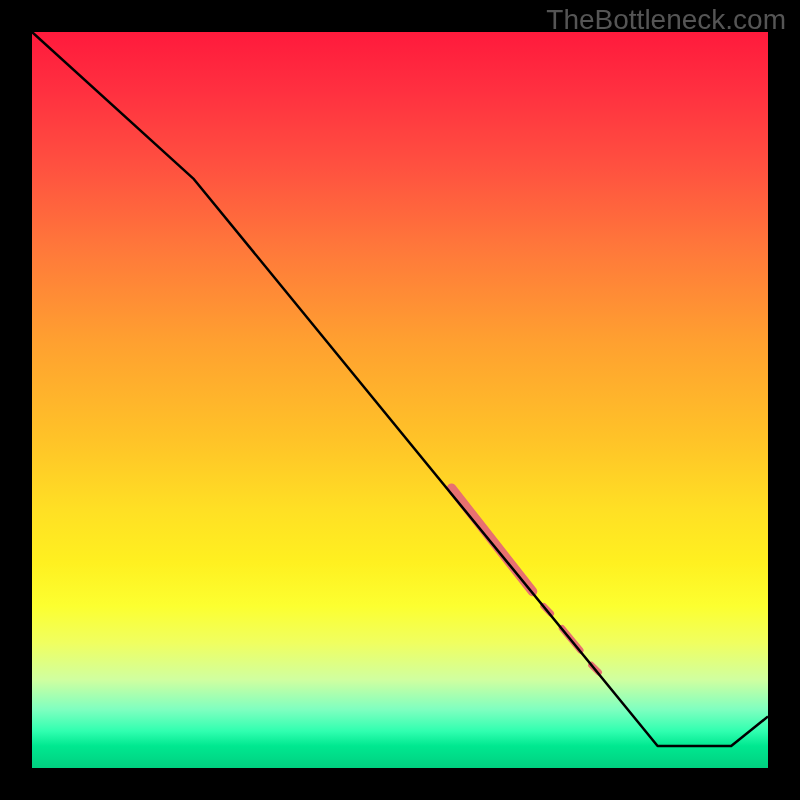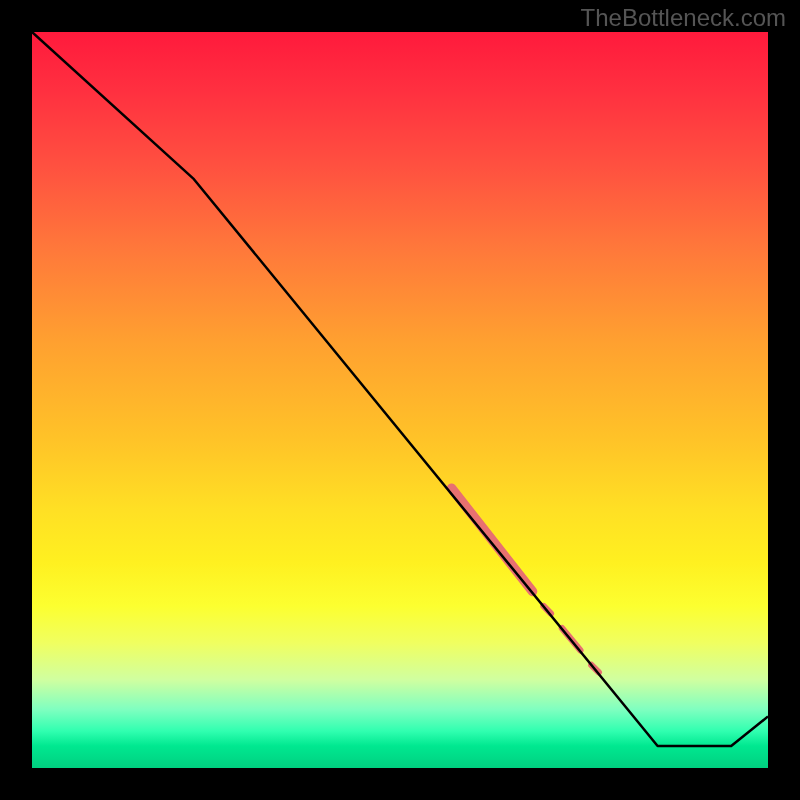--- a/index.html
+++ b/index.html
@@ -9,21 +9,21 @@
     background: #000;
     position: relative;
     font-family: Arial, sans-serif;
     overflow: hidden;
   }
   .watermark {
     position: absolute;
     top: 4px;
     right: 14px;
     color: #555;
-    font-size: 24px;
+    font-size: 28px;
     font-weight: normal;
     z-index: 10;
   }
   .chart-area {
     position: absolute;
     left: 32px;
     top: 32px;
     width: 736px;
     height: 736px;
   }

